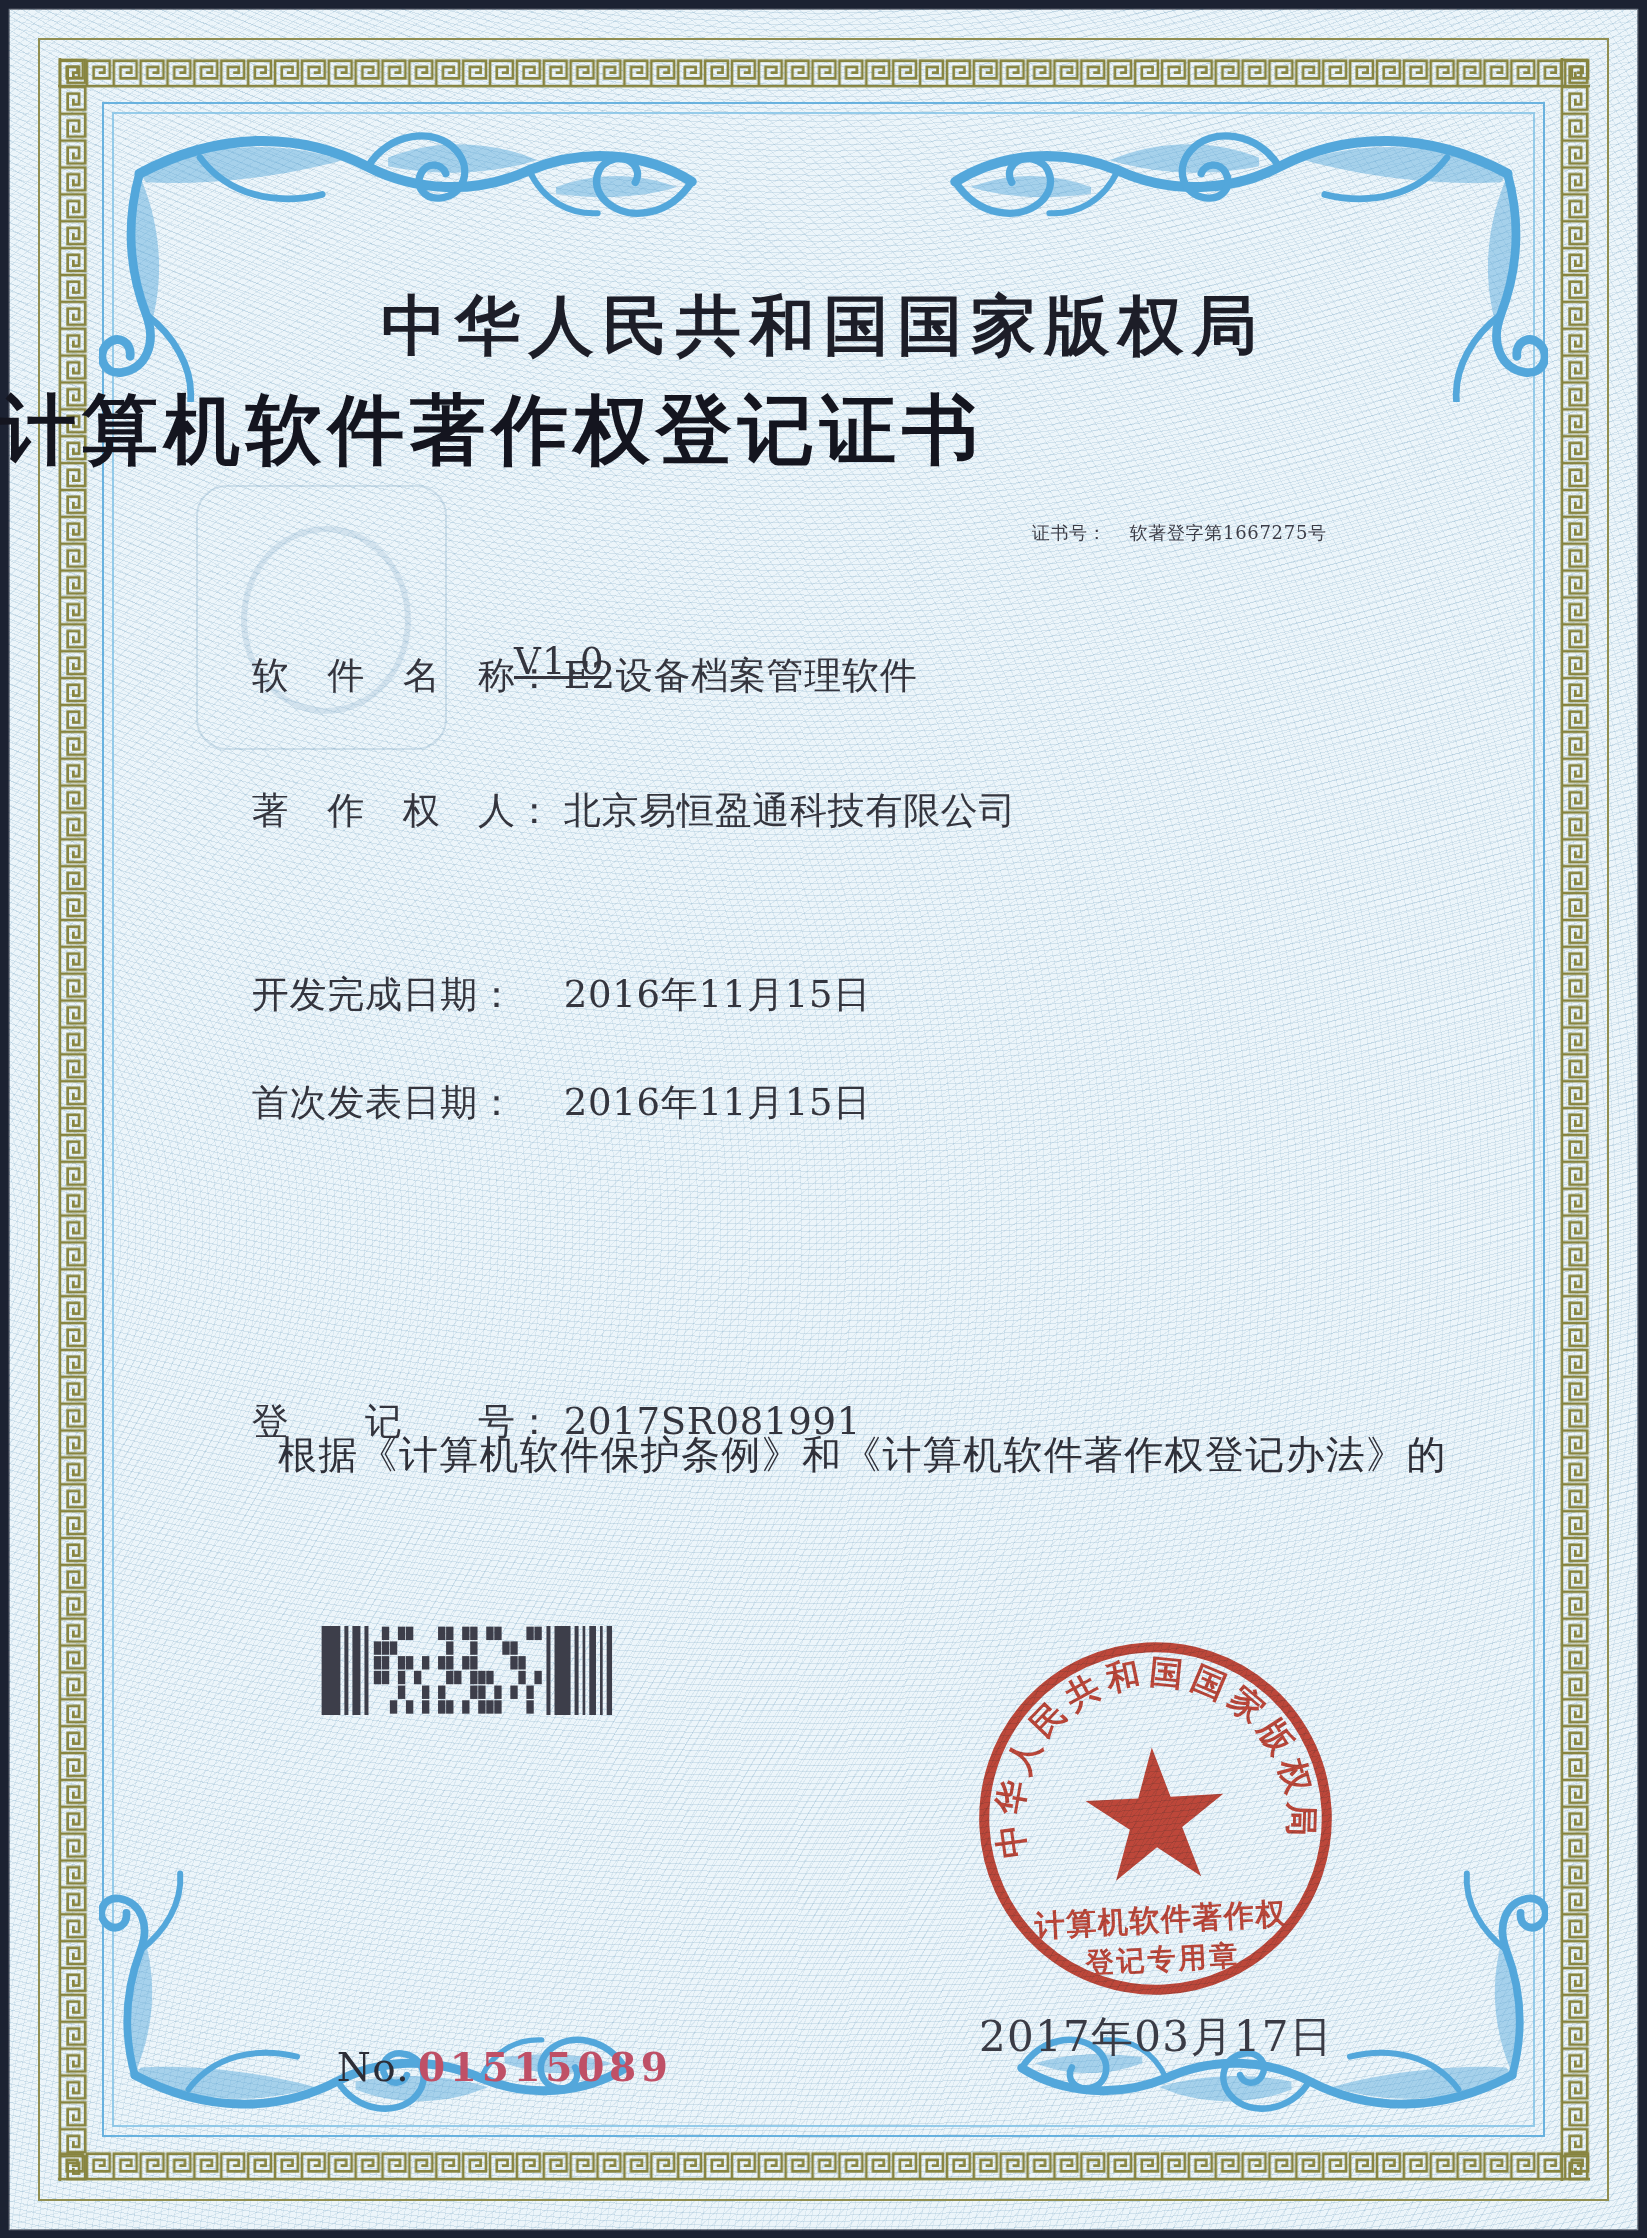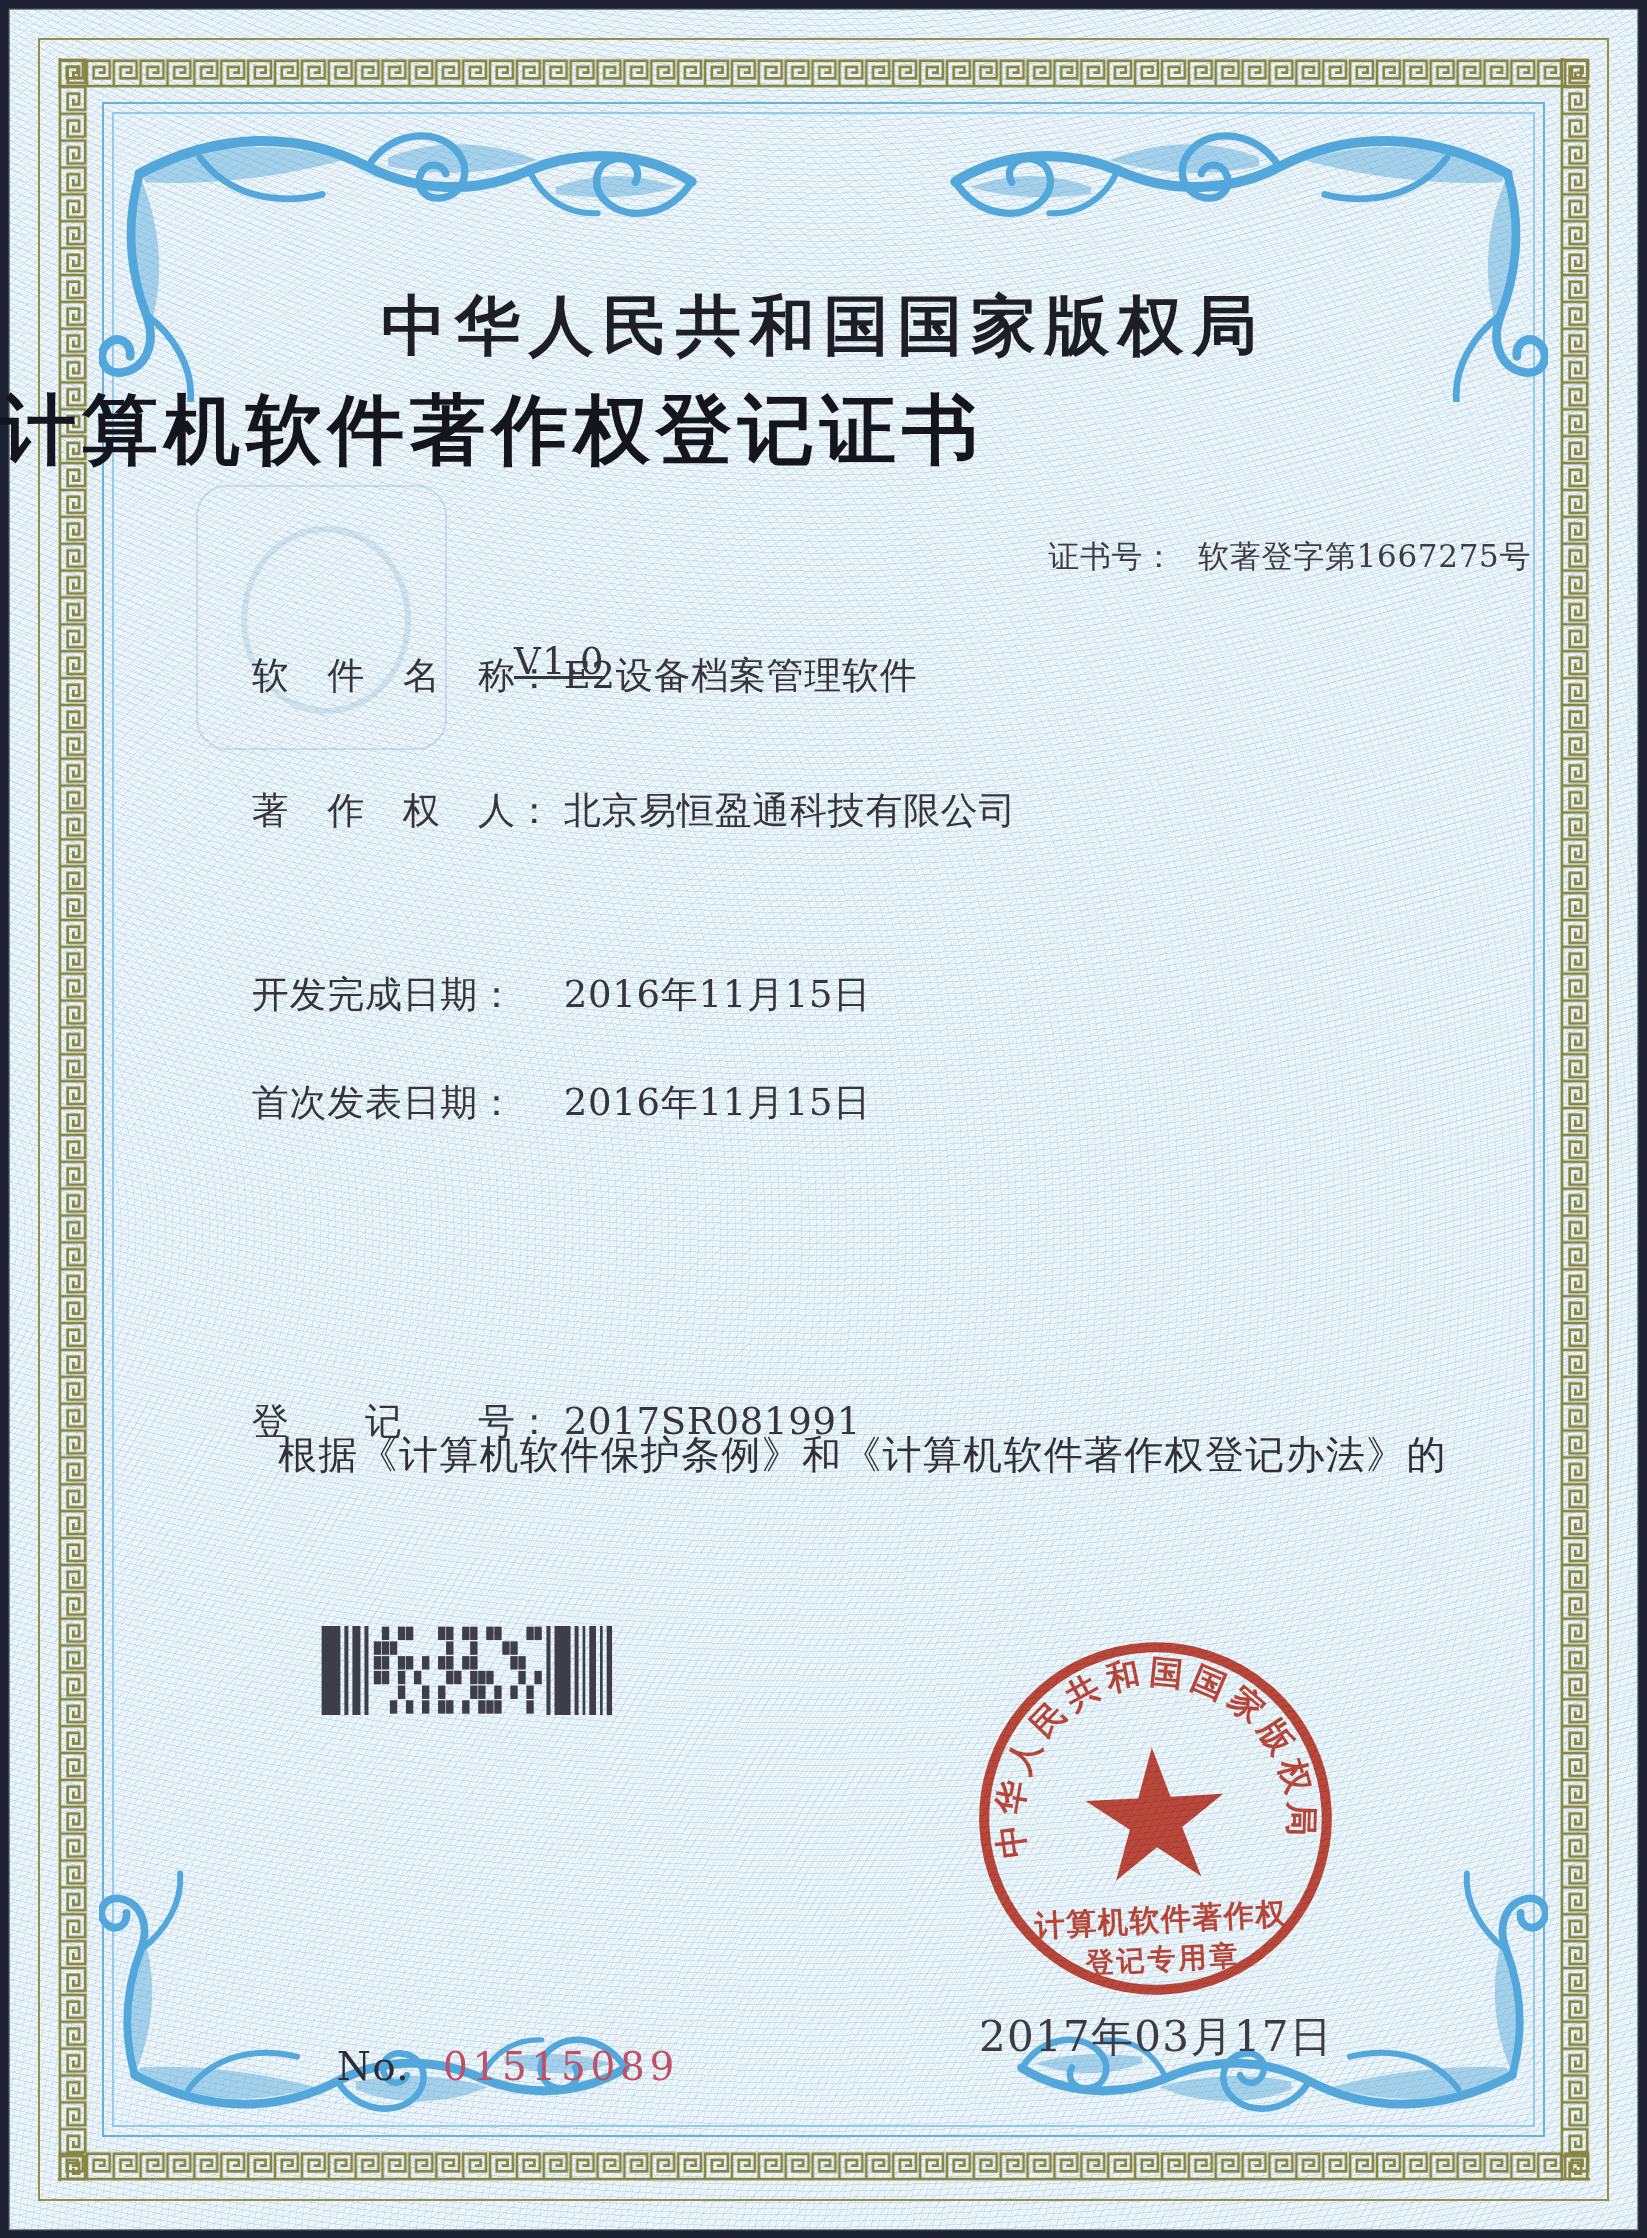--- a/index.html
+++ b/index.html
@@ -30,37 +30,37 @@
   .corner.bl{left:99px;bottom:75px;transform:scaleY(-1);width:537px;}
   .corner.br{right:99px;bottom:75px;transform:scale(-1,-1);width:537px;}
   .watermark{position:absolute;left:196px;top:485px;width:247px;height:261px;
     border:2.7px solid rgba(125,165,195,.28);border-radius:31px;}
   .watermark::after{content:"";position:absolute;left:43px;top:39px;width:158px;height:176px;
     border:6.7px solid rgba(125,165,195,.22);border-radius:50%;}
   .authority{position:absolute;left:0;top:282px;width:100%;text-align:center;
     font-size:65px;font-weight:bold;letter-spacing:8.7px;color:var(--title-ink);}
   .cert-title{position:absolute;left:0;top:380px;width:100%;
     font-size:76px;font-weight:bold;letter-spacing:6px;color:#14151f;}
-  .certno{position:absolute;left:1006px;top:500px;font-size:31px;color:#3c3d47;letter-spacing:0.7px;white-space:pre;}
+  .certno{position:absolute;left:1006px;top:500px;font-size:18px;color:#3c3d47;letter-spacing:0.7px;white-space:pre;}
   .certno .val{margin-left:23px;}
   .row{position:absolute;left:202px;width:1310px;font-size:37px;letter-spacing:0.7px;white-space:pre;color:var(--ink);}
   .row .lbl{display:inline-block;min-width:312px;white-space:pre;}
   .row2{position:absolute;left:514px;font-size:37px;letter-spacing:1.3px;color:var(--ink);text-decoration:underline;}
   .statement{position:absolute;left:200px;width:1254px;font-size:39px;letter-spacing:1.3px;
     color:#2f3039;white-space:pre;}
   .barcode{position:absolute;left:321px;top:1626px;width:293px;height:89px;}
   .seal{position:absolute;left:954px;top:1617px;width:403px;height:403px;
     mix-blend-mode:multiply;opacity:.92;transform:rotate(-3deg);}
   .seal text{font-family:"DejaVu Serif","Liberation Serif",serif;font-weight:bold;}
   .seal-fill{fill:var(--seal-red);}
   .seal-stroke{stroke:var(--seal-red);fill:none;}
   .date-line{position:absolute;left:951px;top:1982px;width:410px;text-align:center;
     font-size:42px;letter-spacing:1.3px;color:#3a3b45;margin-top:27px;}
   .serial{position:absolute;left:282px;top:1999px;font-size:39px;color:#2c2d37;letter-spacing:1.3px;white-space:pre;}
-  .serial .num{color:var(--serial-red);margin-left:33px;letter-spacing:4.7px;}
+  .serial .num{color:var(--serial-red);margin-left:8px;letter-spacing:4.7px;font-weight:bold;}
   .bc-dark{fill:#3d3e4a;}
 </style>
 </head>
 <body>
 
 <svg width="0" height="0" style="position:absolute" aria-hidden="true">
   <defs>
     <pattern id="gkH" width="40" height="44" patternUnits="userSpaceOnUse">
       <g style="stroke:var(--gold)" stroke-width="4" fill="none">
         <path d="M0 41.5 H40"></path>

